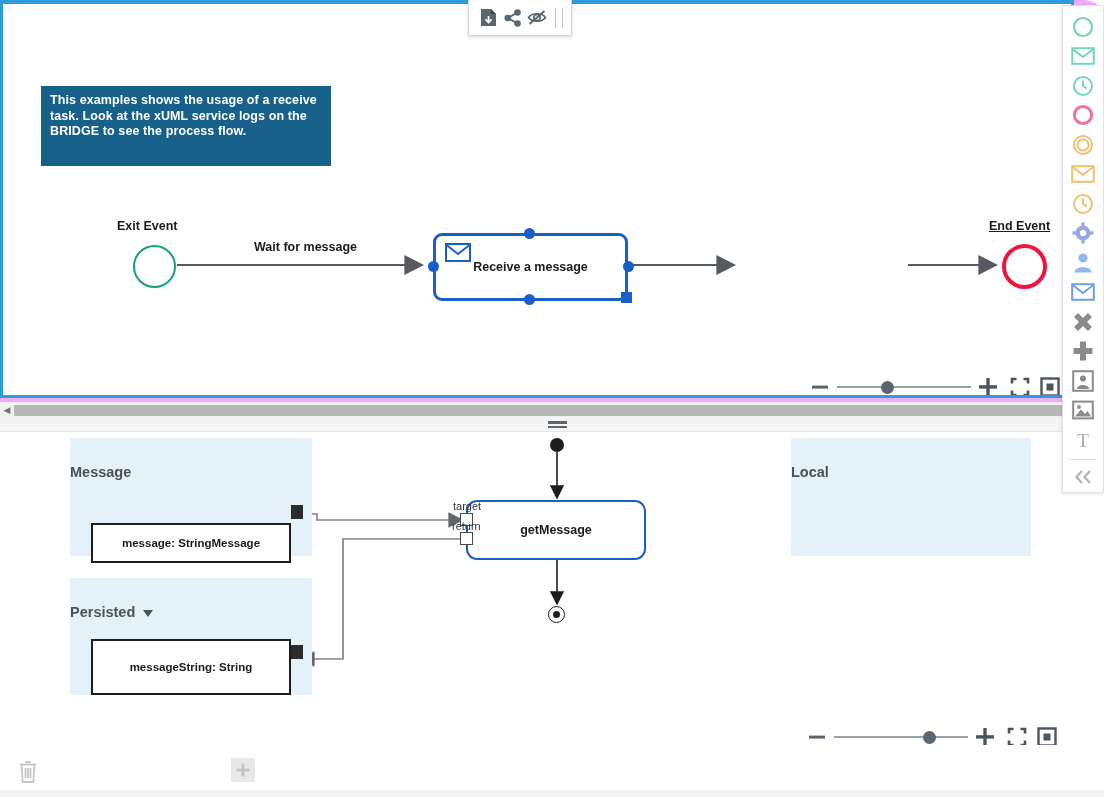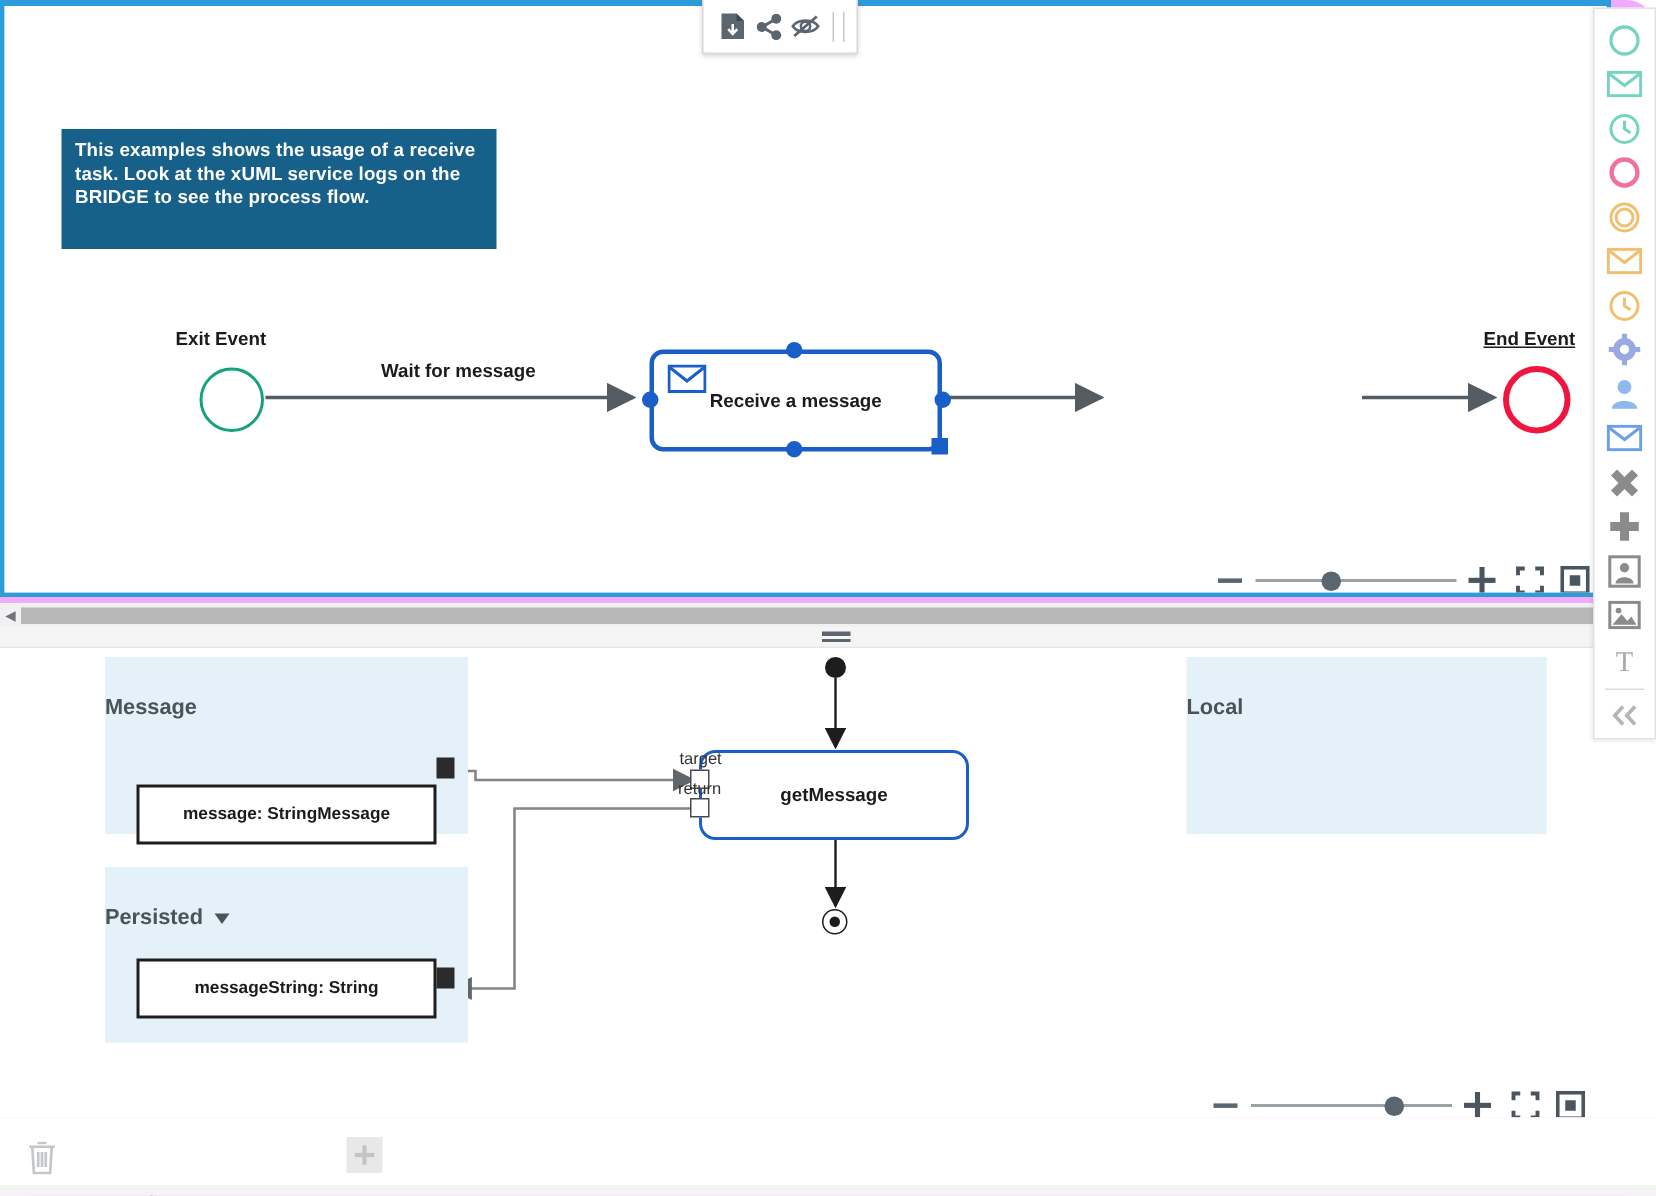--- a/index.html
+++ b/index.html
@@ -475,21 +475,21 @@
         <span>Persisted</span><span class="caret-down"></span>
       </div>
     </div>
     <div class="partition" style="left:791px; top:6px; width:240px; height:118px;">
       <div class="partition-title">Local</div>
     </div>
 
     <div class="objnode" style="left:91px; top:67px; width:200px; height:40px;margin-top:24px;">message: StringMessage</div>
     <div class="objpin" style="left:291px; top:73px;"></div>
 
-    <div class="objnode" style="left:91px; top:207px; width:200px; height:40px;">messageString: String</div>
+    <div class="objnode" style="left:91px; top:207px; width:200px; height:56px;">messageString: String</div>
     <div class="objpin" style="left:291px; top:213px;"></div>
 
     <div id="init-node"></div>
     <div id="final-node">
         <span></span>
       </div>
 
     <div id="action-node">getMessage</div>
     <div class="pin-box" style="left:460px; top:81px;"></div>
     <div class="pin-box" style="left:460px; top:100px;"></div>

